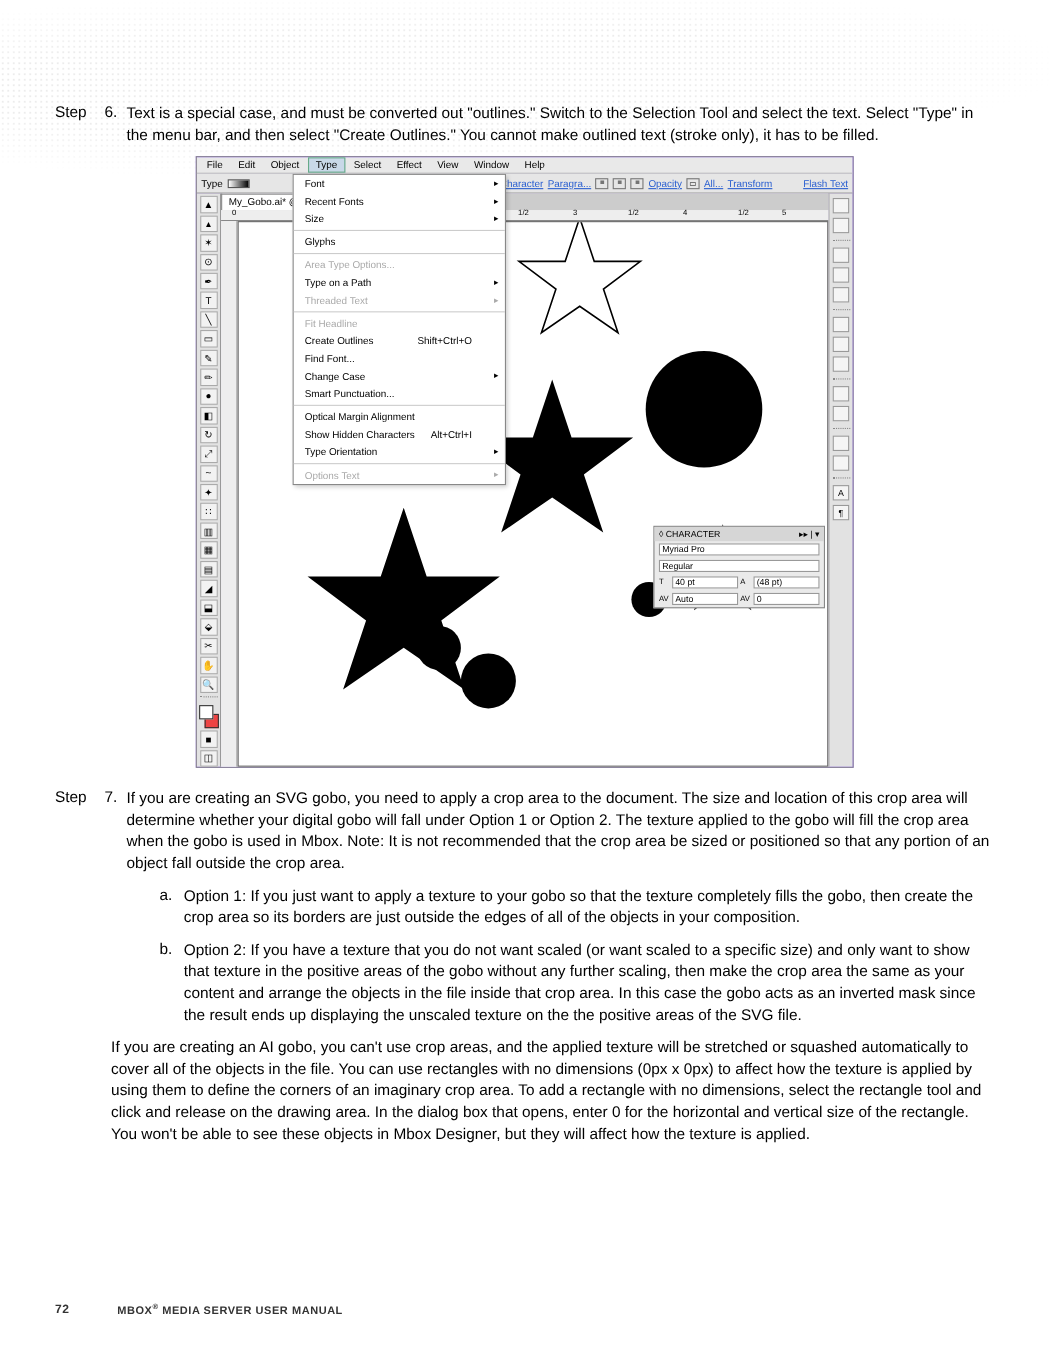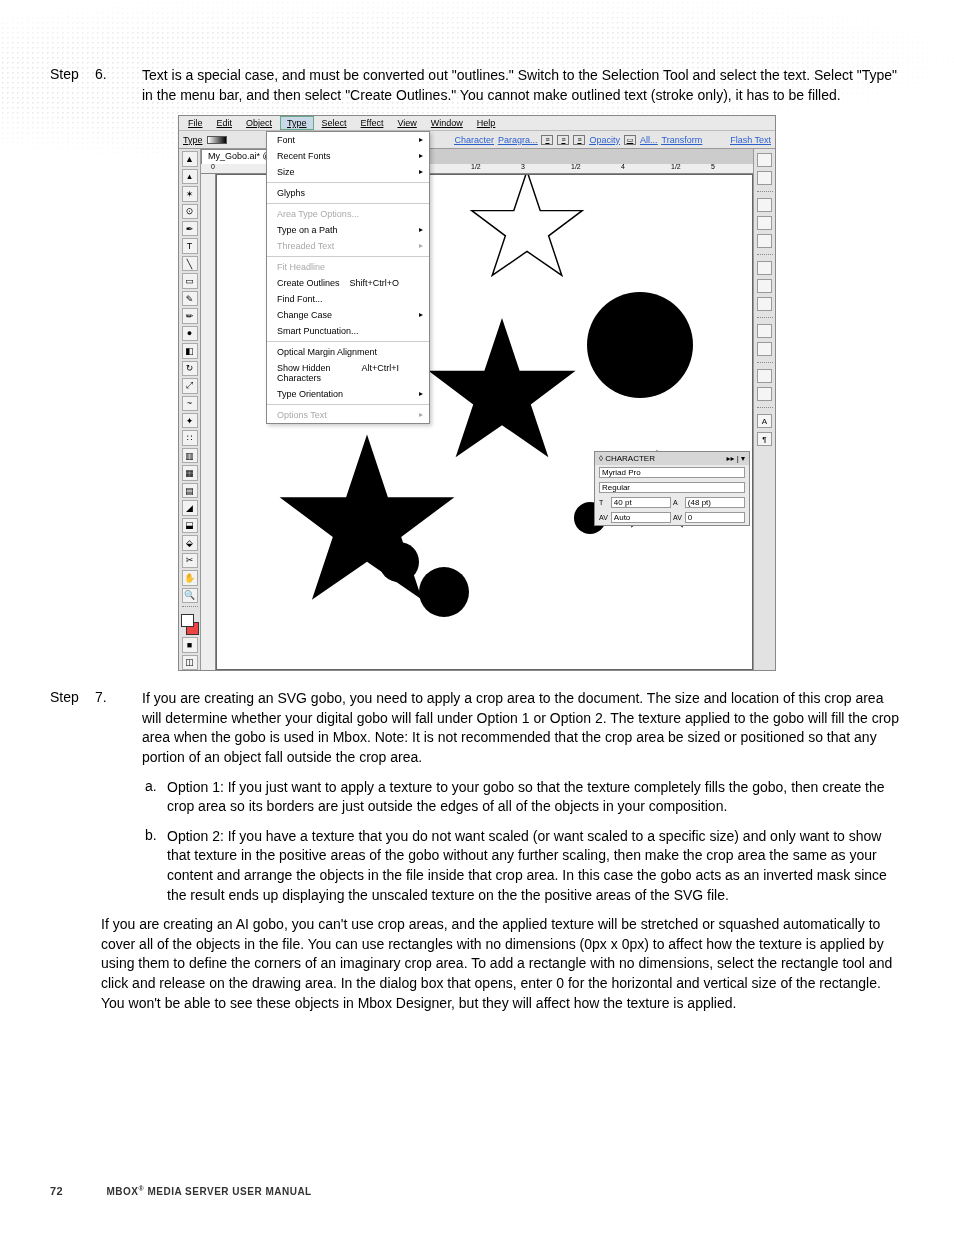--- a/index.html
+++ b/index.html
@@ -19,42 +19,41 @@
     opacity: 0.15;
     z-index: 0;
     background-image: radial-gradient(circle, #888 1px, transparent 1px);
     background-size: 5px 5px;
     -webkit-mask-image: radial-gradient(ellipse 80% 60% at 30% 40%, black 40%, transparent 70%),
                         radial-gradient(ellipse 60% 50% at 60% 30%, black 30%, transparent 70%);
   }
   .content {
     position: relative;
     z-index: 1;
-    padding: 66px 50px 0 50px;
+    padding: 93px 50px 0 50px;
   }
   .step-row { display: flex; margin-bottom: 10px; }
   .step-label { width: 45px; flex-shrink: 0; }
   .step-num { width: 20px; flex-shrink: 0; }
-  .step-text { flex: 1; line-height: 1.4; margin-left: 27px; }
+  .step-text { flex: 1; line-height: 1.4; }
   .sub-list { margin-left: 95px; margin-top: 8px; }
   .sub-row { display: flex; margin-bottom: 10px; }
   .sub-letter { width: 22px; flex-shrink: 0; }
   .sub-text { flex: 1; line-height: 1.4; }
   .para { margin-left: 51px; line-height: 1.4; margin-bottom: 10px; }
 
   
   .ai-shot {
     margin: 8px auto 18px auto;
     width: 598px;
     height: 556px;
     background: #8b5cf6;
     border: 1px solid #888;
     font-size: 10px;
     position: relative;
-    text-decoration: underline;
   }
   .menubar { display: flex; background: #e9e9e9; border-bottom: 1px solid #bbb; height: 15px; align-items: center; padding-left: 3px; gap: 2px; }
   .menubar span { padding: 1px 6px; font-size: 9px; }
   .menubar .hl { background: #c8d8e8; border: 1px solid #6a8; }
   .toolbar-row {
     display: flex; align-items: center; height: 18px;
     background: #e6e6e6; border-bottom: 1px solid #999;
     padding: 0 4px; gap: 6px; font-size: 9px;
   }
   .typebox { display: flex; align-items: center; gap: 4px; }
@@ -74,21 +73,21 @@
   .canvas-wrap { flex: 1; position: relative; background: #eee; }
   .tabbar { height: 15px; display: flex; align-items: stretch; background: #ccc; font-size: 9px; }
   .tabbar .tab { background: #fff; border: 1px solid #888; border-bottom: none; padding: 1px 6px; }
   .ruler-h { height: 10px; background: #eee; border-bottom: 1px solid #888; position: relative; font-size:7px; }
   .ruler-h span { position: absolute; top: -1px; }
   .canvas-row { display: flex; position: absolute; top: 25px; bottom: 0; left: 0; right: 0; }
   .ruler-v { width: 15px; background: #eee; border-right: 1px solid #888; }
   .artboard { flex: 1; background: #fff; border: 1px solid #666; position: relative; overflow: hidden; }
 
   .type-menu {
-    position: absolute; top: 15px; left: 87px; width: 164px;
+    position: absolute; top: 15px; left: 87px; width: 194px;
     background: #fff; border: 1px solid #888; z-index: 10;
     box-shadow: 2px 2px 4px rgba(0,0,0,0.2);
     font-size: 9px;
   }
   .type-menu .mi { padding: 3px 30px 3px 10px; display: flex; justify-content: space-between; position: relative; }
   .type-menu .disabled { color: #aaa; }
   .type-menu .sep { border-top: 1px solid #ccc; margin: 2px 0; }
   .type-menu .arrow::after { content: '▸'; position: absolute; right: 6px; font-size: 8px; }
 
   .rtools { width: 22px; background: #e2e2e2; border-left: 1px solid #999; display: flex; flex-direction: column; align-items: center; padding-top: 4px; gap: 4px; }

